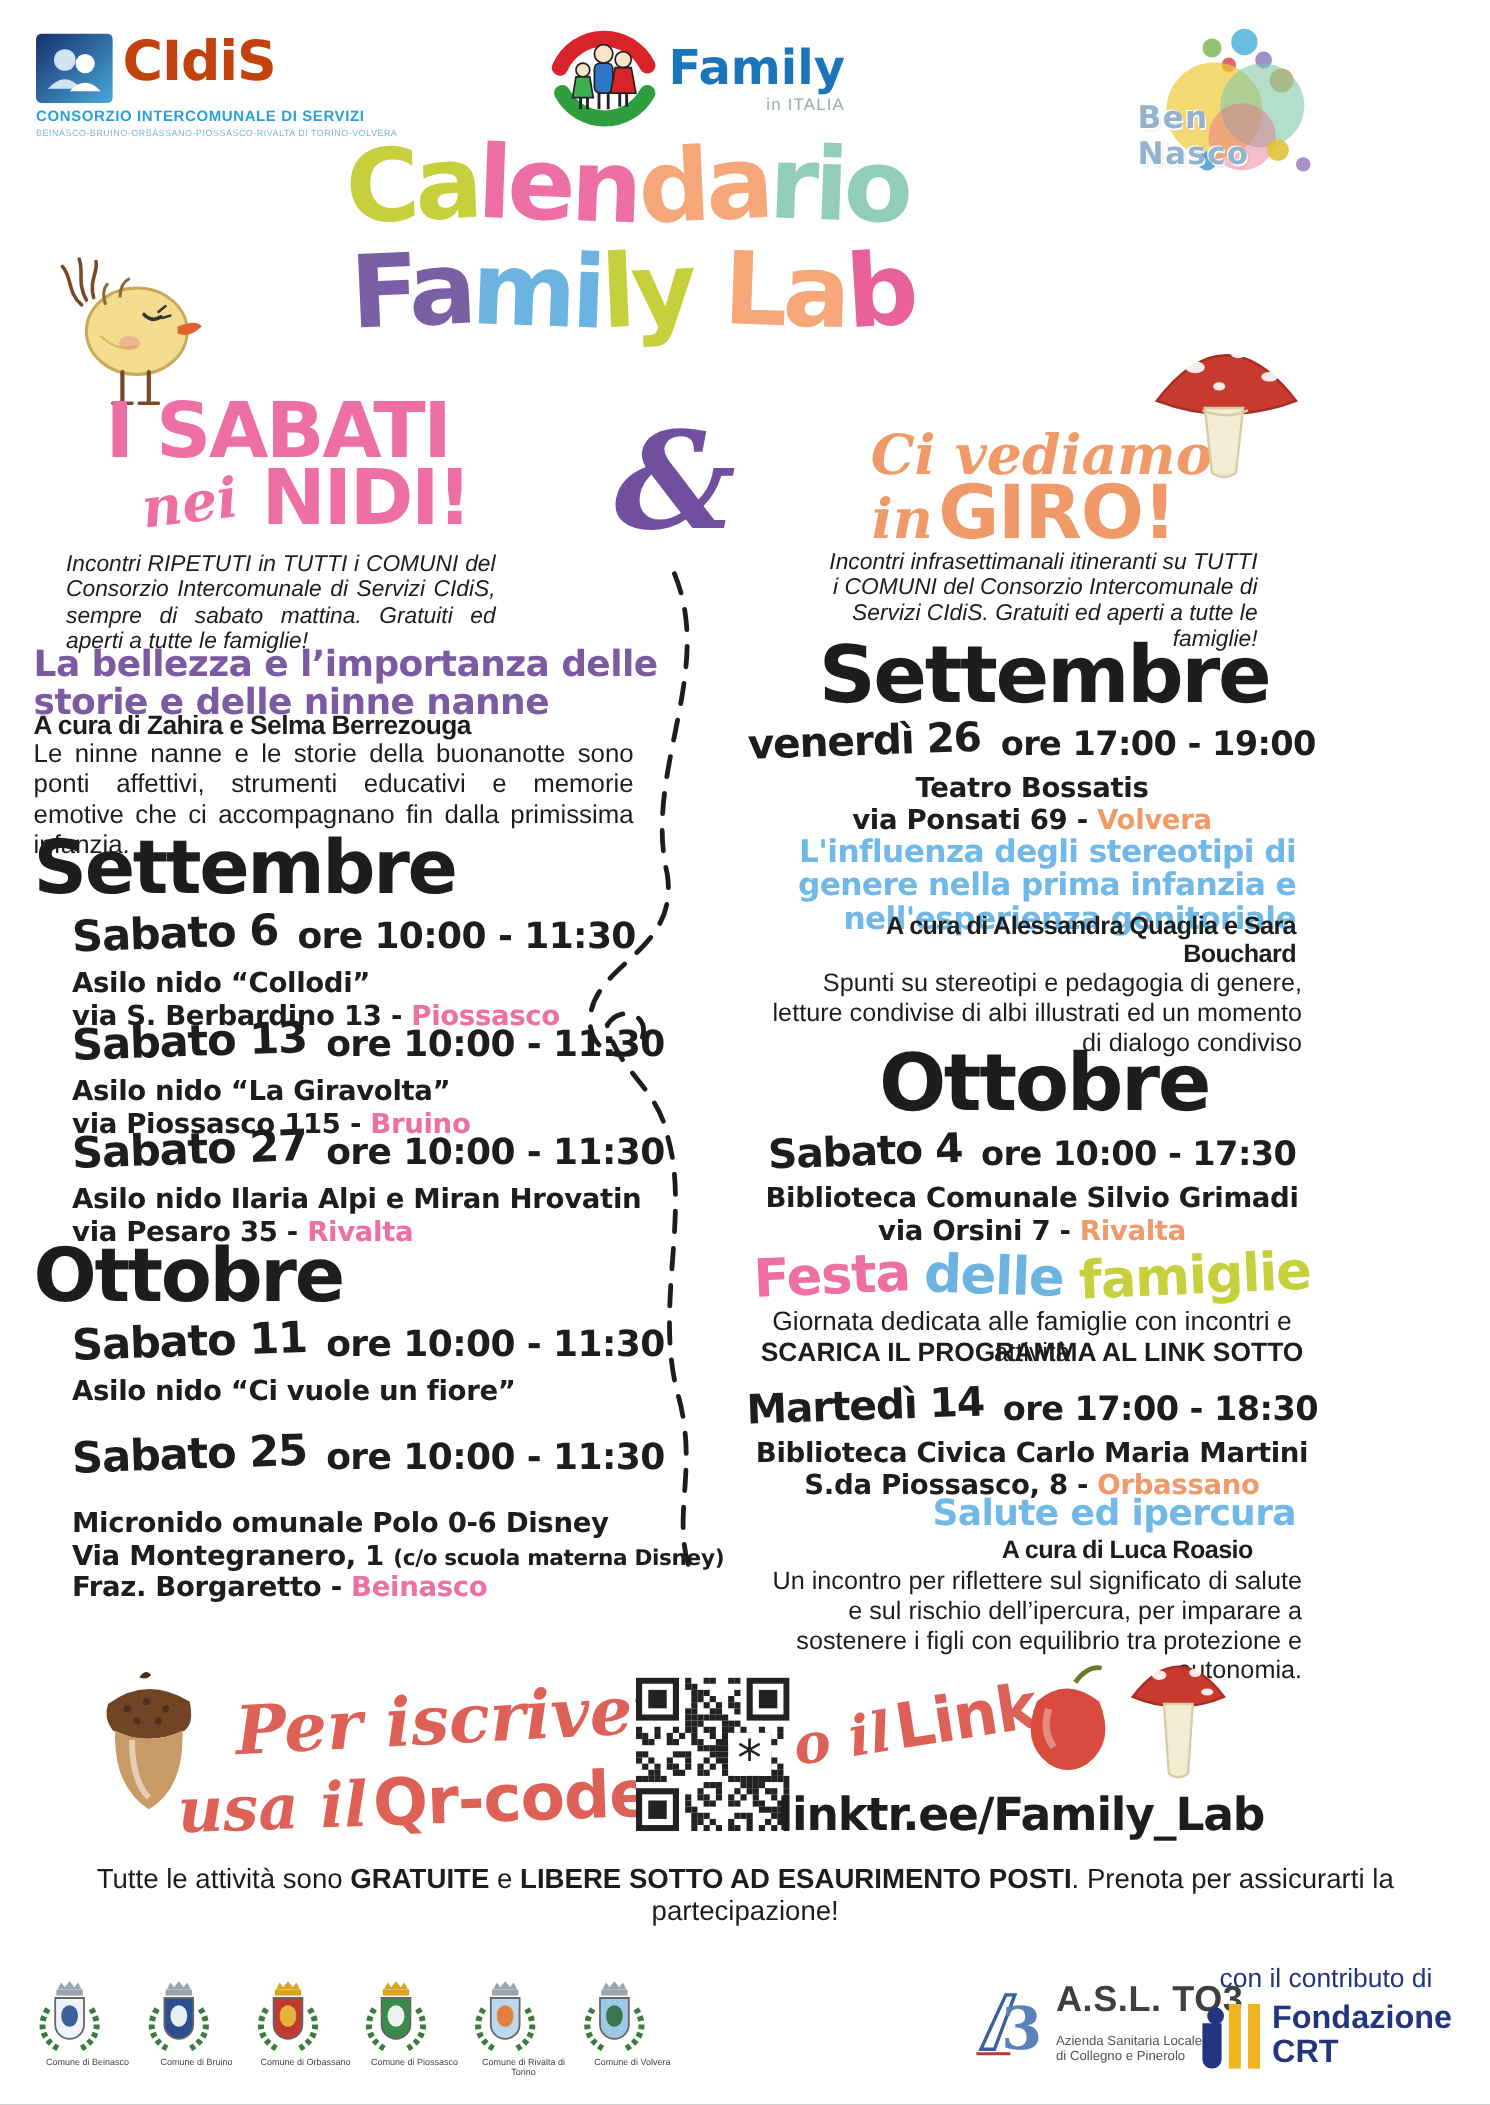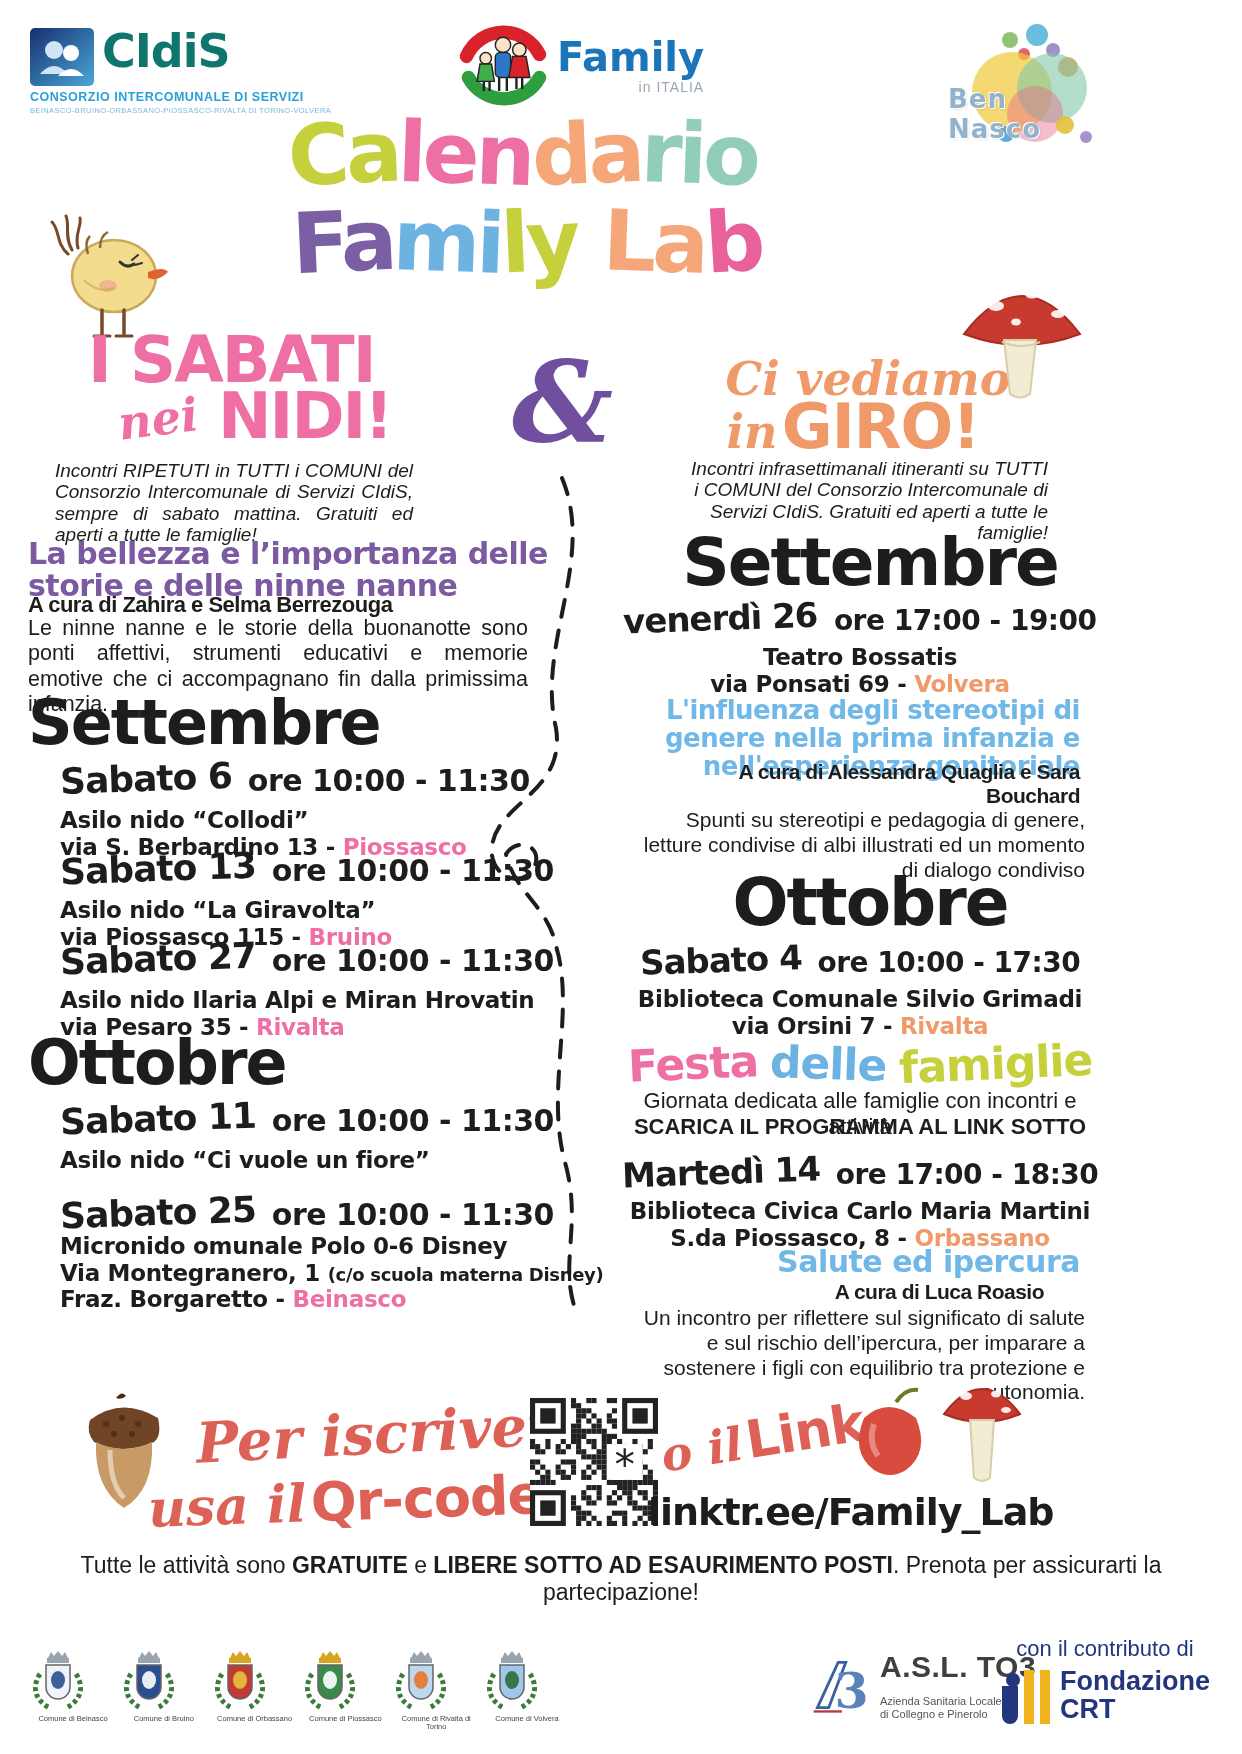--- a/index.html
+++ b/index.html
@@ -2,21 +2,21 @@
 <html><head>
 <meta charset="utf-8">
 <style>
   html,body{margin:0;padding:0;background:#888;}
   .page{position:relative;width:1242px;height:1754px;margin:0 auto;background:#ffffff;overflow:hidden;
         font-family:"Liberation Sans",sans-serif;color:#1d1d1b;}
   .abs{position:absolute;}
   
   .cidis{left:30px;top:28px;width:330px;}
   .cidis-row{display:flex;align-items:flex-start;gap:8px;}
-  .cidis-name{font-family:"DejaVu Sans",sans-serif;font-weight:bold;font-size:46px;color:#0f766e;letter-spacing:-1px;line-height:1;}
+  .cidis-name{font-family:"DejaVu Sans",sans-serif;font-weight:bold;font-size:46px;color:#c2410c;letter-spacing:-1px;line-height:1;}
   .cidis-sub{margin-top:4px;font-size:12.5px;font-weight:bold;color:#2aa0d8;letter-spacing:.5px;}
   .cidis-towns{font-size:7.5px;color:#7ab8dc;letter-spacing:.4px;margin-top:2px;}
   .family-logo{left:455px;top:18px;width:260px;display:flex;align-items:center;gap:6px;}
   .family-name{font-family:"DejaVu Sans",sans-serif;font-weight:bold;font-size:40px;color:#1b75bb;line-height:1;}
   .family-sub{font-size:14px;color:#9aa7b0;letter-spacing:1px;margin-top:2px;text-align:right;}
   .bennasco{left:940px;top:22px;width:175px;height:130px;}
   .bennasco-text{position:absolute;left:8px;top:62px;width:160px;text-align:left;
       font-family:"DejaVu Sans",sans-serif;font-weight:bold;font-size:26px;letter-spacing:1px;
       text-shadow:1px 1px 0 #fff,-1px -1px 0 #fff,2px 2px 2px #9993;}
   
@@ -203,21 +203,21 @@
 
   <div class="abs month" style="left:28px;top:1032px;">Ottobre</div>
 
   <div class="abs" style="left:60px;top:1098px;">
     <div class="dayline"><span class="day">Sabato 11</span><span class="time">ore 10:00 - 11:30</span></div>
     <div class="venue" style="margin-top:8px;">Asilo nido “Ci vuole un fiore”</div>
   </div>
 
   <div class="abs" style="left:60px;top:1192px;">
     <div class="dayline"><span class="day">Sabato 25</span><span class="time">ore 10:00 - 11:30</span></div>
-    <div class="venue" style="margin-top:0;">Micronido omunale Polo 0-6 Disney</div>
+    <div class="venue" style="margin-top:24px;">Micronido omunale Polo 0-6 Disney</div>
     <div class="venue"><span>Via Montegranero, 1 </span><span class="vnote">(c/o scuola materna Disney)</span></div>
     <div class="venue"><span>Fraz. Borgaretto - </span><span class="city-p">Beinasco</span></div>
   </div>
 
   <div class="abs month rcol" style="left:640px;top:530px;width:460px;font-size:66px;">Settembre</div>
 
   <div class="abs rcol" style="left:620px;top:598px;width:480px;">
     <div class="dayline"><span class="day" style="font-size:34px;">venerdì 26</span><span class="time" style="font-size:28px;">ore 17:00 - 19:00</span></div>
     <div class="venue" style="margin-top:6px;">Teatro Bossatis</div>
     <div class="venue"><span>via Ponsati 69 - </span><span class="city-o">Volvera</span></div>

